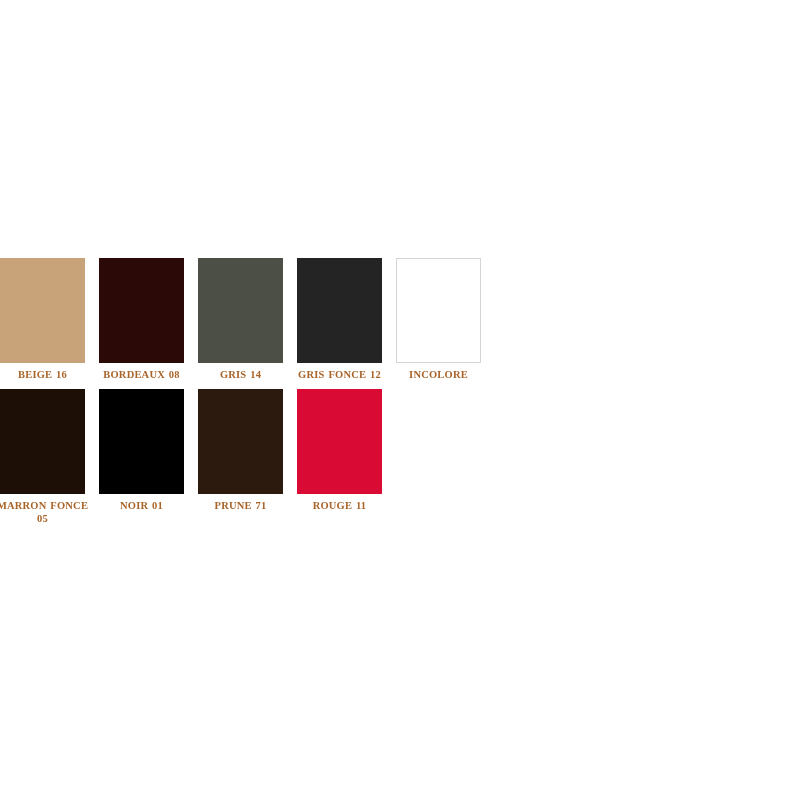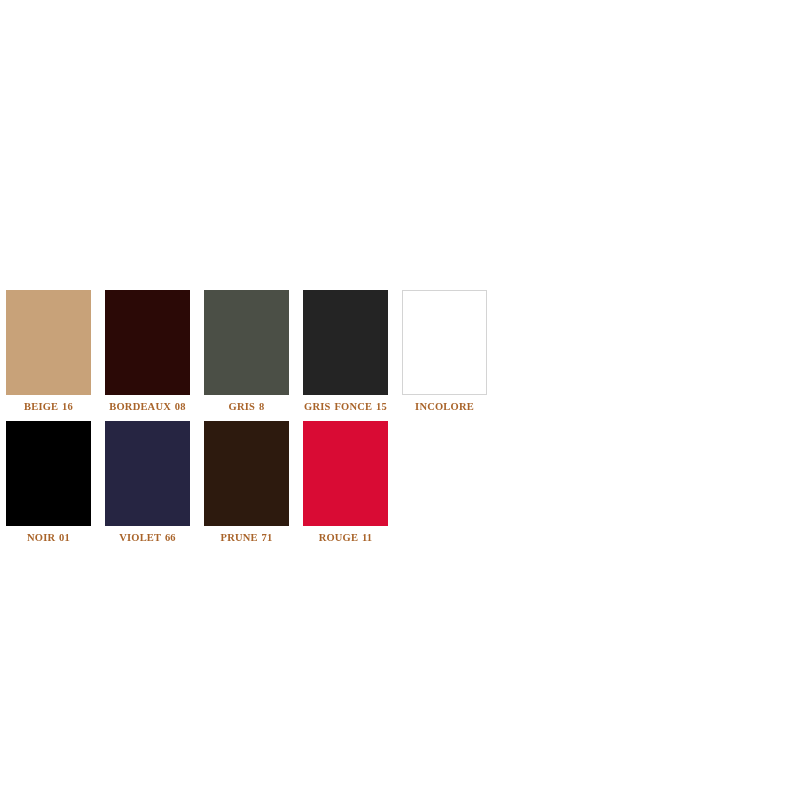--- a/index.html
+++ b/index.html
@@ -11,24 +11,23 @@
   #page {
     position: relative;
     width: 800px;
     height: 800px;
     background: #ffffff;
     overflow: hidden;
     font-family: "Liberation Serif", "DejaVu Serif", serif;
   }
   #swatch-board {
     position: absolute;
-    left: 6px;
+    left: 0;
     top: 258px;
     width: 792px;
-    margin-top: 32px;
   }
   .swatch-row {
     display: flex;
     flex-direction: row;
     align-items: flex-start;
     justify-content: flex-start;
   }
   .swatch-row.row-2 {
     margin-top: 8px;
   }
@@ -74,39 +73,39 @@
         <div class="swatch-cell">
           <div class="swatch-chip" style="background-color: rgb(200, 162, 121);"></div>
           <div class="swatch-label">BEIGE 16</div>
         </div>
         <div class="swatch-cell">
           <div class="swatch-chip" style="background-color: rgb(43, 9, 6);"></div>
           <div class="swatch-label">BORDEAUX 08</div>
         </div>
         <div class="swatch-cell">
           <div class="swatch-chip" style="background-color: rgb(75, 79, 70);"></div>
-          <div class="swatch-label">GRIS 8</div>
+          <div class="swatch-label">GRIS 14</div>
         </div>
         <div class="swatch-cell">
           <div class="swatch-chip" style="background-color: rgb(36, 36, 36);"></div>
-          <div class="swatch-label">GRIS FONCE 15</div>
+          <div class="swatch-label">GRIS FONCE 12</div>
         </div>
         <div class="swatch-cell">
           <div class="swatch-chip bordered" style="background-color: rgb(255, 255, 255);"></div>
           <div class="swatch-label">INCOLORE</div>
         </div>
       </div>
     <div class="swatch-row row-2">
         <div class="swatch-cell">
+          <div class="swatch-chip" style="background-color: rgb(29, 14, 6);"></div>
+          <div class="swatch-label">MARRON FONCE 05</div>
+        </div>
+        <div class="swatch-cell">
           <div class="swatch-chip" style="background-color: rgb(0, 0, 0);"></div>
           <div class="swatch-label">NOIR 01</div>
-        </div>
-        <div class="swatch-cell">
-          <div class="swatch-chip" style="background-color: rgb(38, 37, 66);"></div>
-          <div class="swatch-label">VIOLET 66</div>
         </div>
         <div class="swatch-cell">
           <div class="swatch-chip" style="background-color: rgb(45, 26, 14);"></div>
           <div class="swatch-label">PRUNE 71</div>
         </div>
         <div class="swatch-cell">
           <div class="swatch-chip" style="background-color: rgb(217, 11, 52);"></div>
           <div class="swatch-label">ROUGE 11</div>
         </div>
         <div class="spacer-cell"></div>

